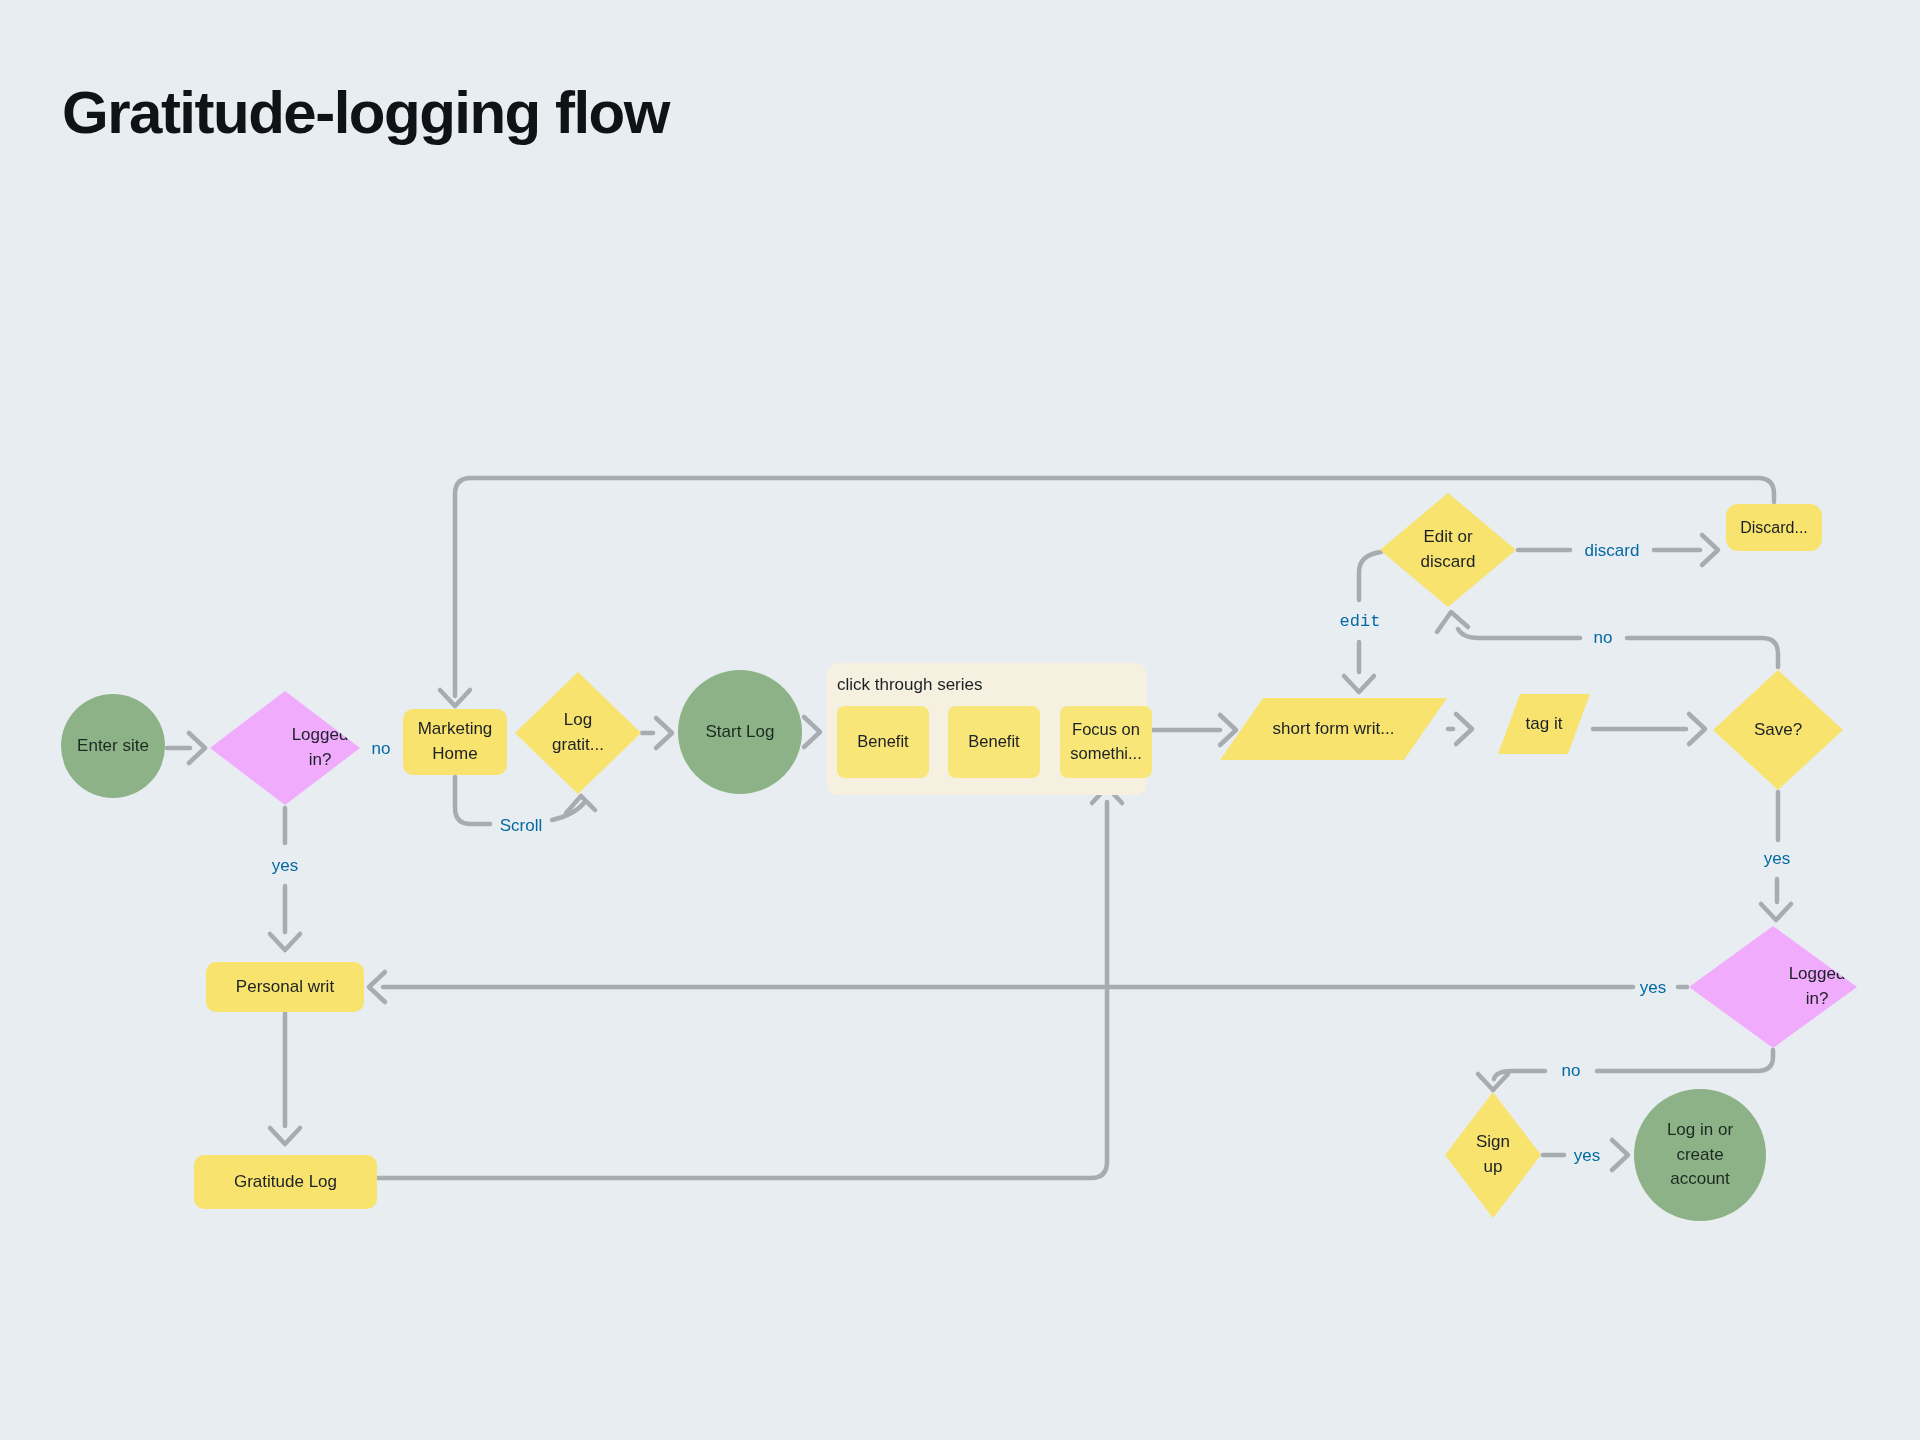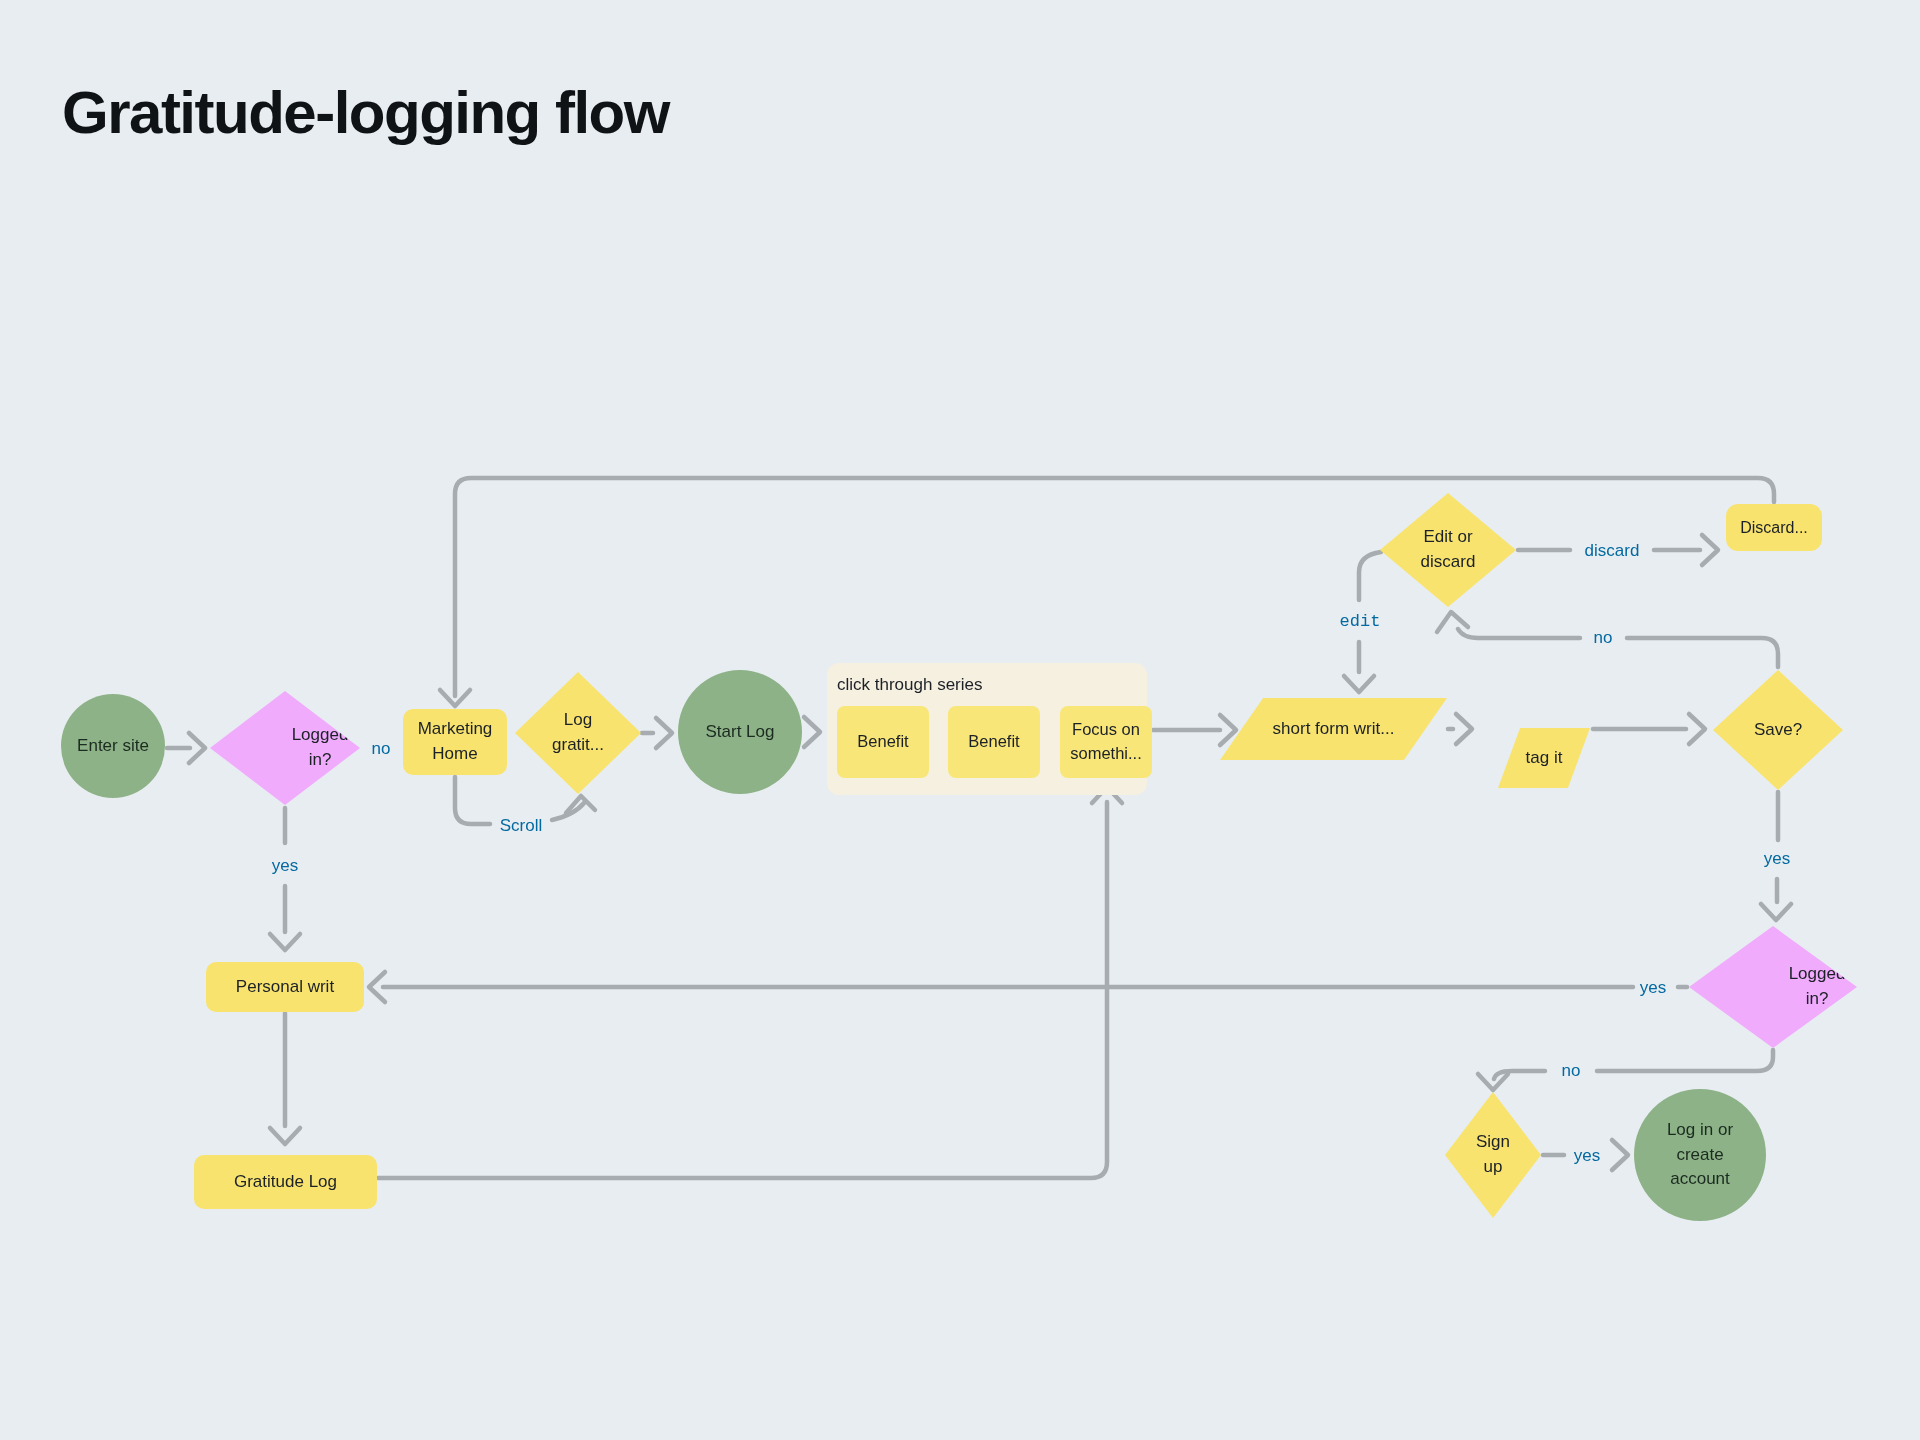--- a/index.html
+++ b/index.html
@@ -181,21 +181,21 @@
   </div>
 
   <div class="node card" style="left:1060px;top:706px;width:92px;height:72px;font-size:16.5px;">
     <span class="lbl" style="width:80px;">Focus on somethi...</span>
   </div>
 
   <div class="node para" style="left:1220px;top:698px;width:227px;height:62px;clip-path:polygon(19% 0,100% 0,81% 100%,0 100%);">
     <span class="lbl">short form writ...</span>
   </div>
 
-  <div class="node para" style="left:1498px;top:728px;width:92px;height:60px;clip-path:polygon(24% 0,100% 0,76% 100%,0 100%);">
+  <div class="node para" style="left:1498px;top:694px;width:92px;height:60px;clip-path:polygon(24% 0,100% 0,76% 100%,0 100%);">
     <span class="lbl">tag it</span>
   </div>
 
   <div class="node diamond yellow" style="left:1713px;top:670px;width:130px;height:120px;">
     <span class="lbl">Save?</span>
   </div>
 
   <div class="node diamond yellow" style="left:1380px;top:493px;width:136px;height:114px;">
     <span class="lbl" style="width:76px;">Edit or discard</span>
   </div>

